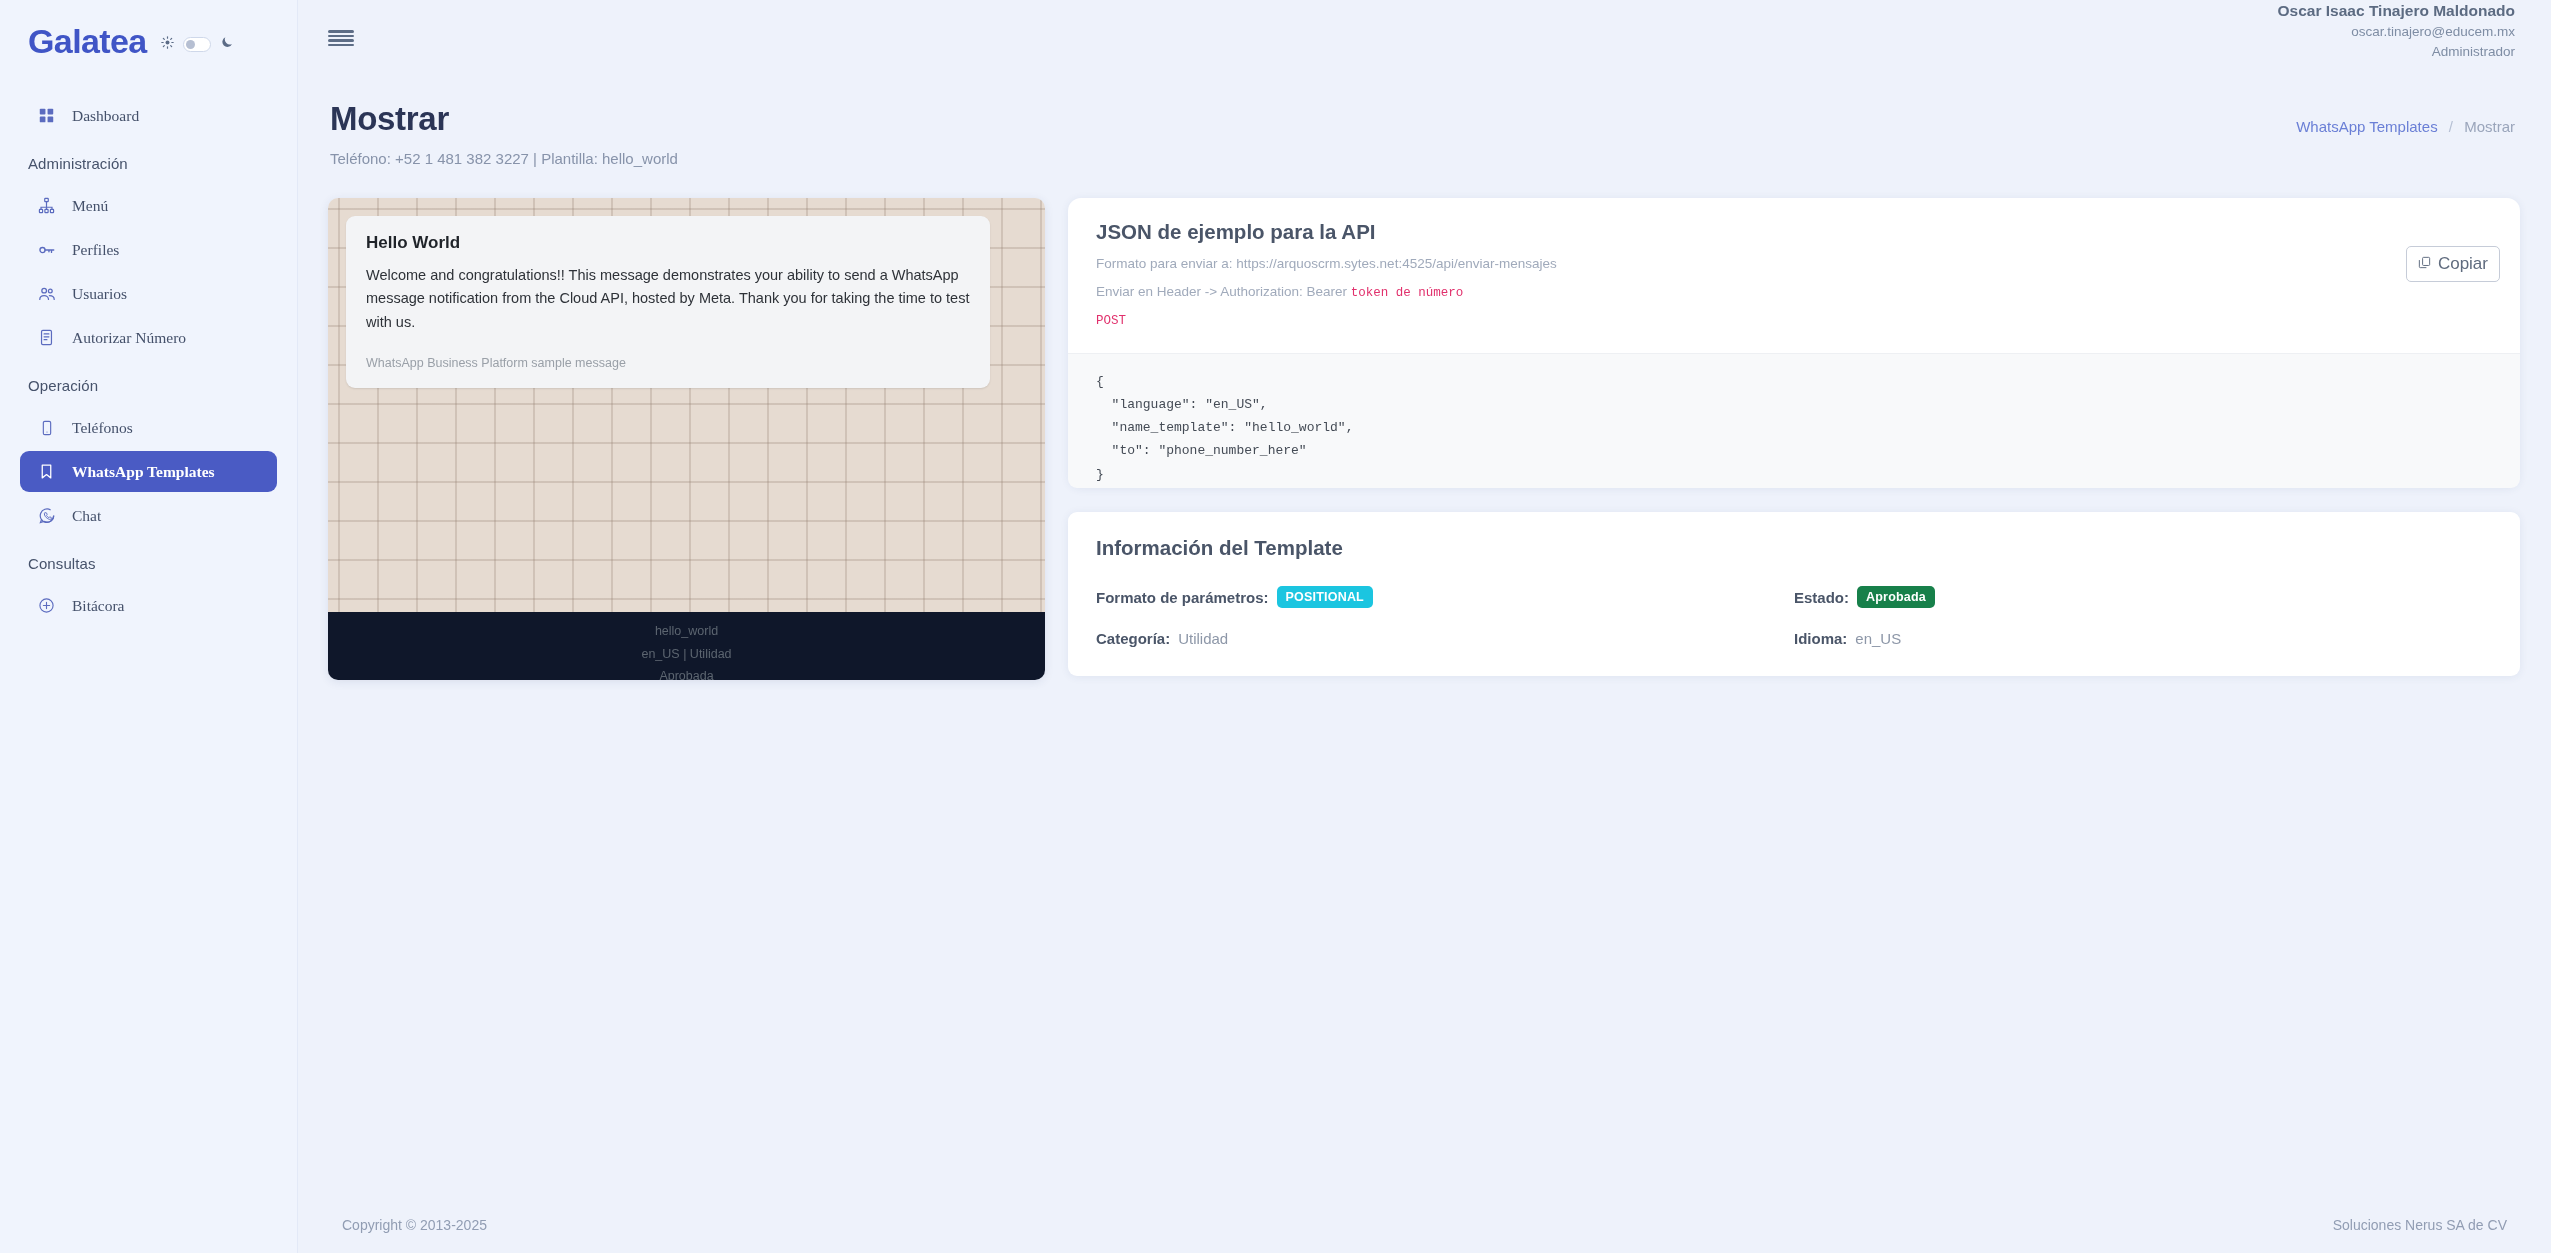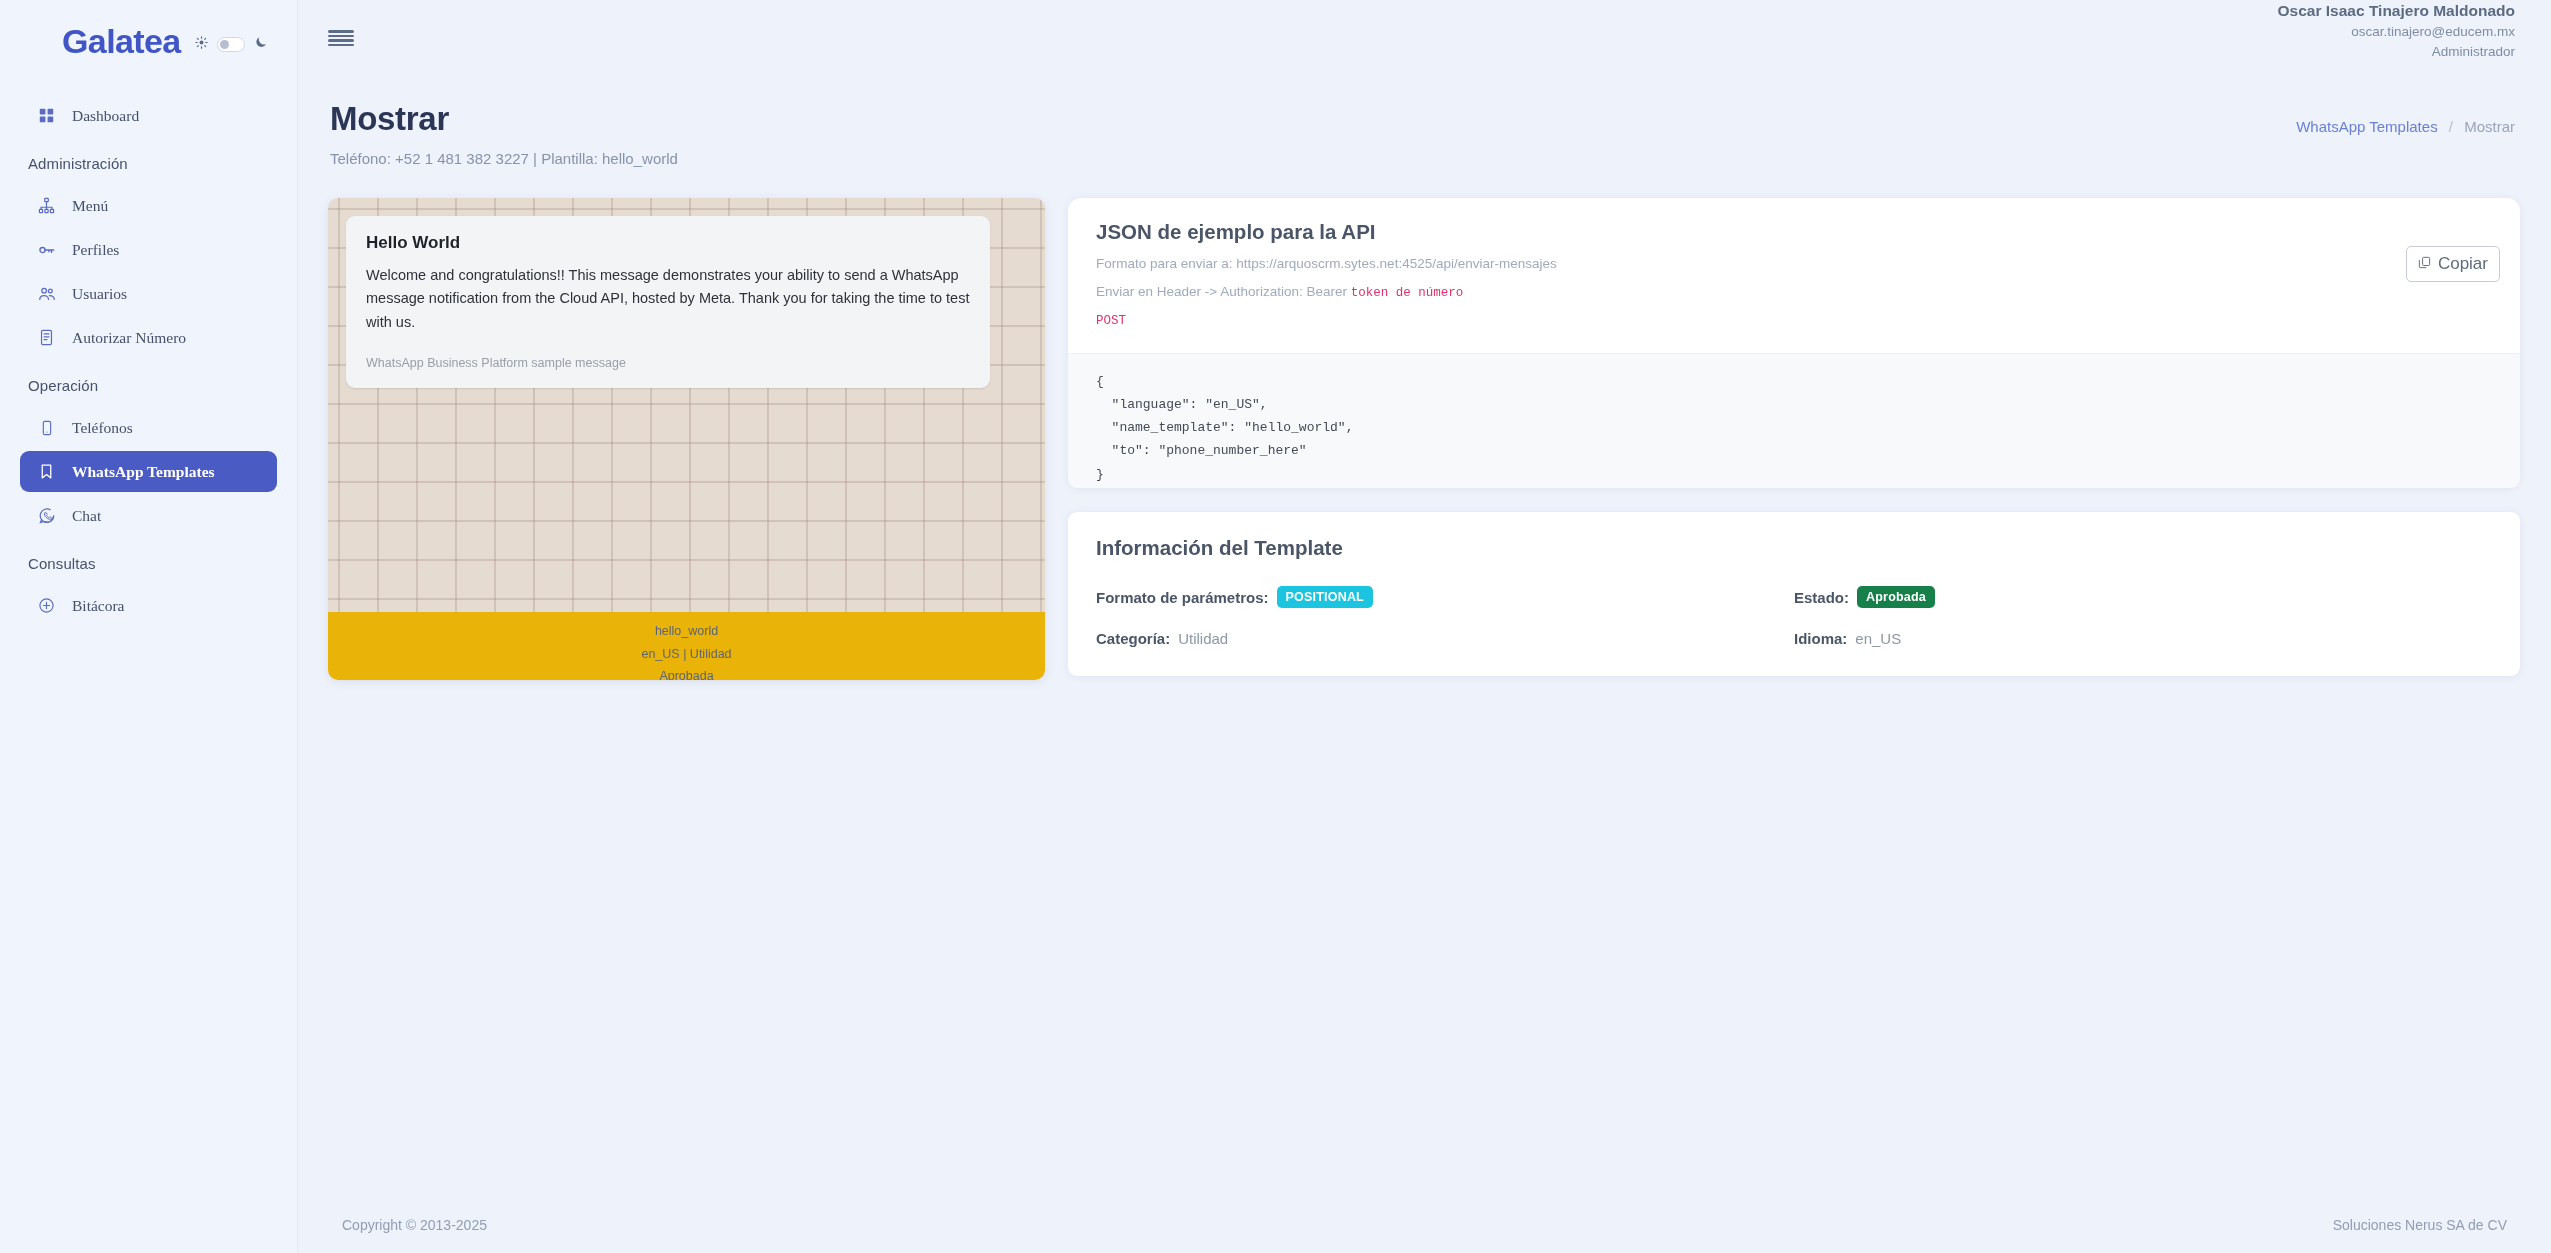--- a/index.html
+++ b/index.html
@@ -14,21 +14,20 @@
   #sidebar {
     position: absolute; left: 0; top: 0;
     width: 298px; height: 1253px;
     background: #f0f4fd;
     border-right: 1px solid #e3e9f7;
   }
   #brand-row {
     display: flex; align-items: center;
     padding: 22px 0 0 28px;
     gap: 14px;
-    margin-left: 34px;
   }
   #brand-name {
     font-size: 34px; font-weight: 700;
     color: #4055c6; letter-spacing: -0.6px;
   }
   .theme-ctl { display: flex; align-items: center; gap: 9px; margin-top: 5px; }
   .sun-icon, .moon-icon { color: #5b6b86; display:block; }
   .toggle-track {
     width: 28px; height: 15px; border-radius: 9px;
     background: #ffffff; border: 1px solid #cfd8ea;
@@ -123,21 +122,21 @@
   #bubble {
     background: #f3f4f6; border-radius: 9px;
     padding: 17px 20px 18px 20px;
     width: 644px;
     box-shadow: 0 1px 2px rgba(0,0,0,0.10);
   }
   #bubble-title { font-size: 17px; font-weight: 700; color: #1f2329; margin-bottom: 11px; }
   #bubble-body { font-size: 14.5px; line-height: 1.62; color: #2e3238; }
   #bubble-footer { font-size: 12.5px; color: #9aa0a8; margin-top: 22px; }
   #preview-meta {
-    height: 84px; background: #eab308;
+    height: 84px; background: #0f172a;
     display: flex; flex-direction: column; align-items: center; justify-content: center;
     font-size: 12.5px; color: #5c6570; line-height: 1.82;
   }
 
   
   .panel {
     position: absolute; background: #ffffff;
     border-radius: 9px;
     box-shadow: 0 1px 8px rgba(40,60,110,0.08);
   }

